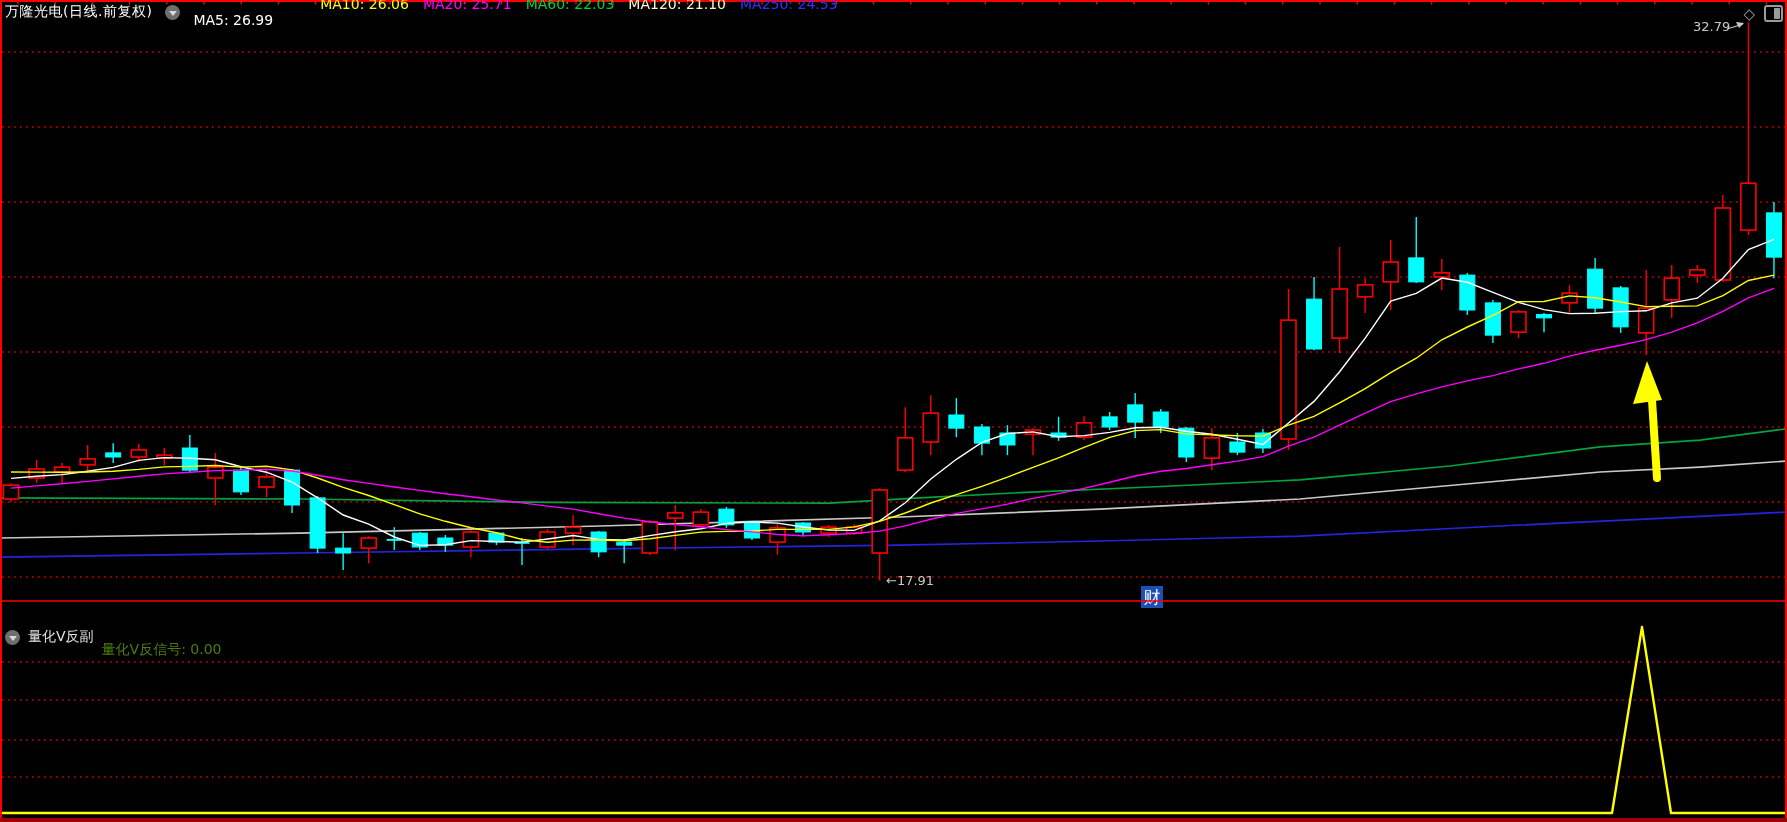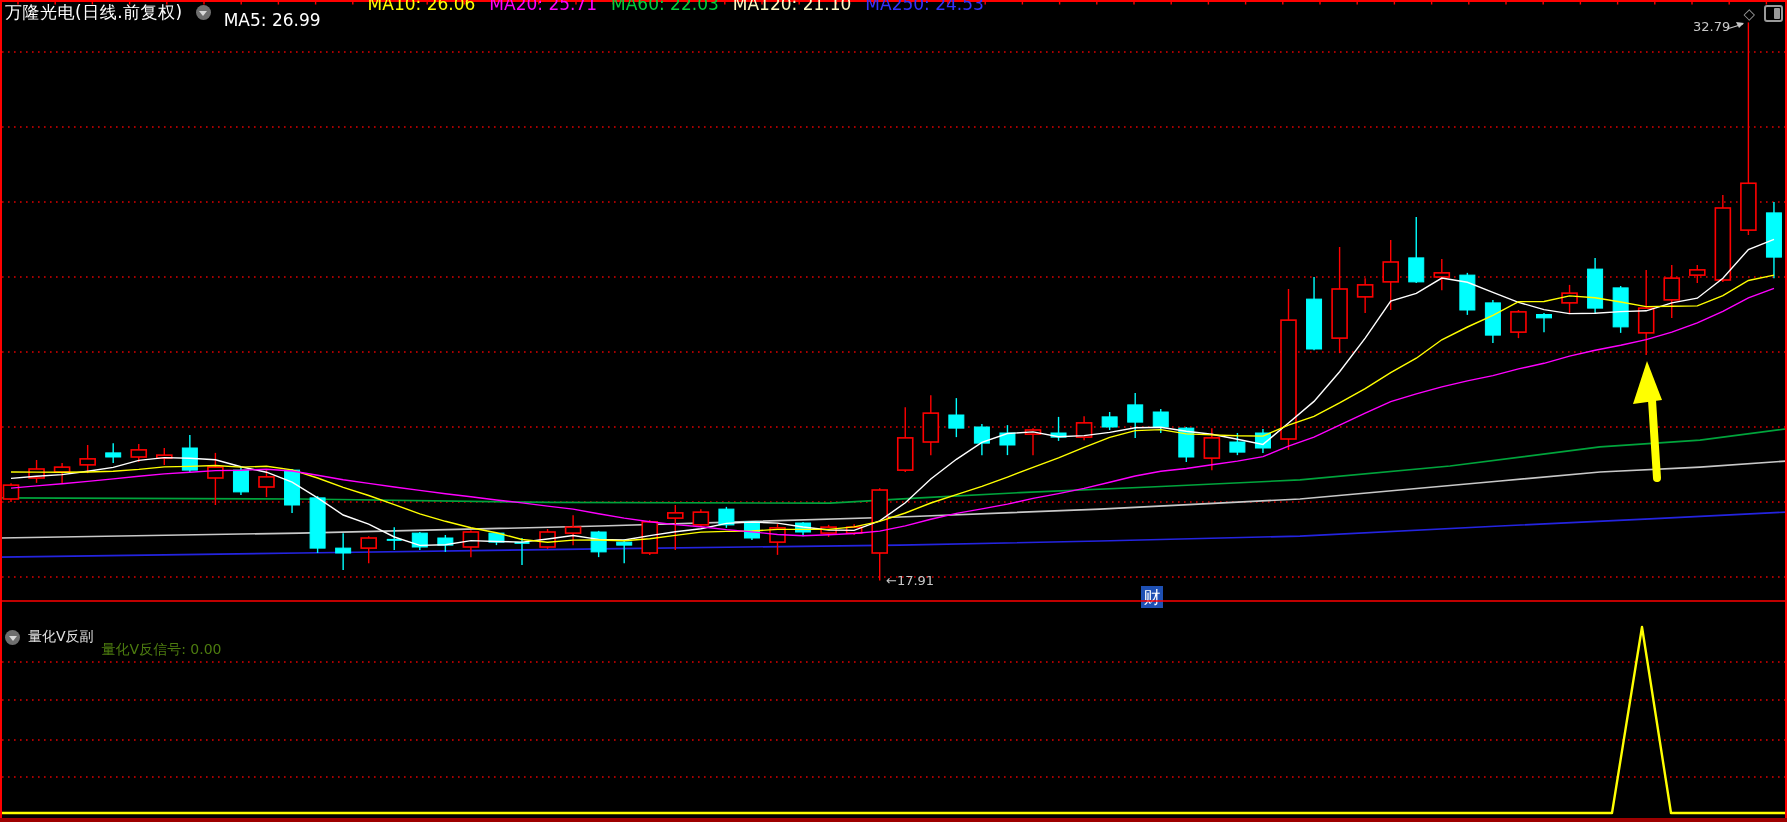--- a/index.html
+++ b/index.html
@@ -1,20 +1,20 @@
 <!DOCTYPE html>
 <html><head>
 <meta charset="utf-8">
 <style>
   html,body{margin:0;padding:0;background:#000;}
   .win{position:relative;width:1787px;height:822px;background:#000;overflow:hidden;
        font-family:"DejaVu Sans","Liberation Sans",sans-serif;}
   #chart-svg{position:absolute;left:0;top:0;}
   .topbar{position:absolute;left:5px;top:3px;height:18px;display:flex;align-items:center;gap:13px;
-          font-size:17px;white-space:nowrap;z-index:5;}
+          font-size:14px;white-space:nowrap;z-index:5;}
   .title{color:#ffffff;letter-spacing:0.5px;}
   .circ{display:inline-flex;width:15px;height:15px;border-radius:50%;background:#6e6e6e;
         align-items:center;justify-content:center;}
   .chev{width:0;height:0;border-left:4px solid transparent;border-right:4px solid transparent;
         border-top:5px solid #d9d9d9;margin-top:2px;}
   #ma-labels{display:flex;gap:14px;}
   .corner{position:absolute;top:5px;right:4px;display:flex;gap:9px;align-items:center;z-index:5;}
   .diamond{color:#9a9a9a;font-size:15px;line-height:14px;}
   .splitbox{position:relative;width:15px;height:13px;border:2px solid #9a9a9a;border-radius:3px;background:#000;}
   .splitbox i{position:absolute;right:1px;top:1px;bottom:1px;width:6px;background:#9a9a9a;border-radius:1px;}

